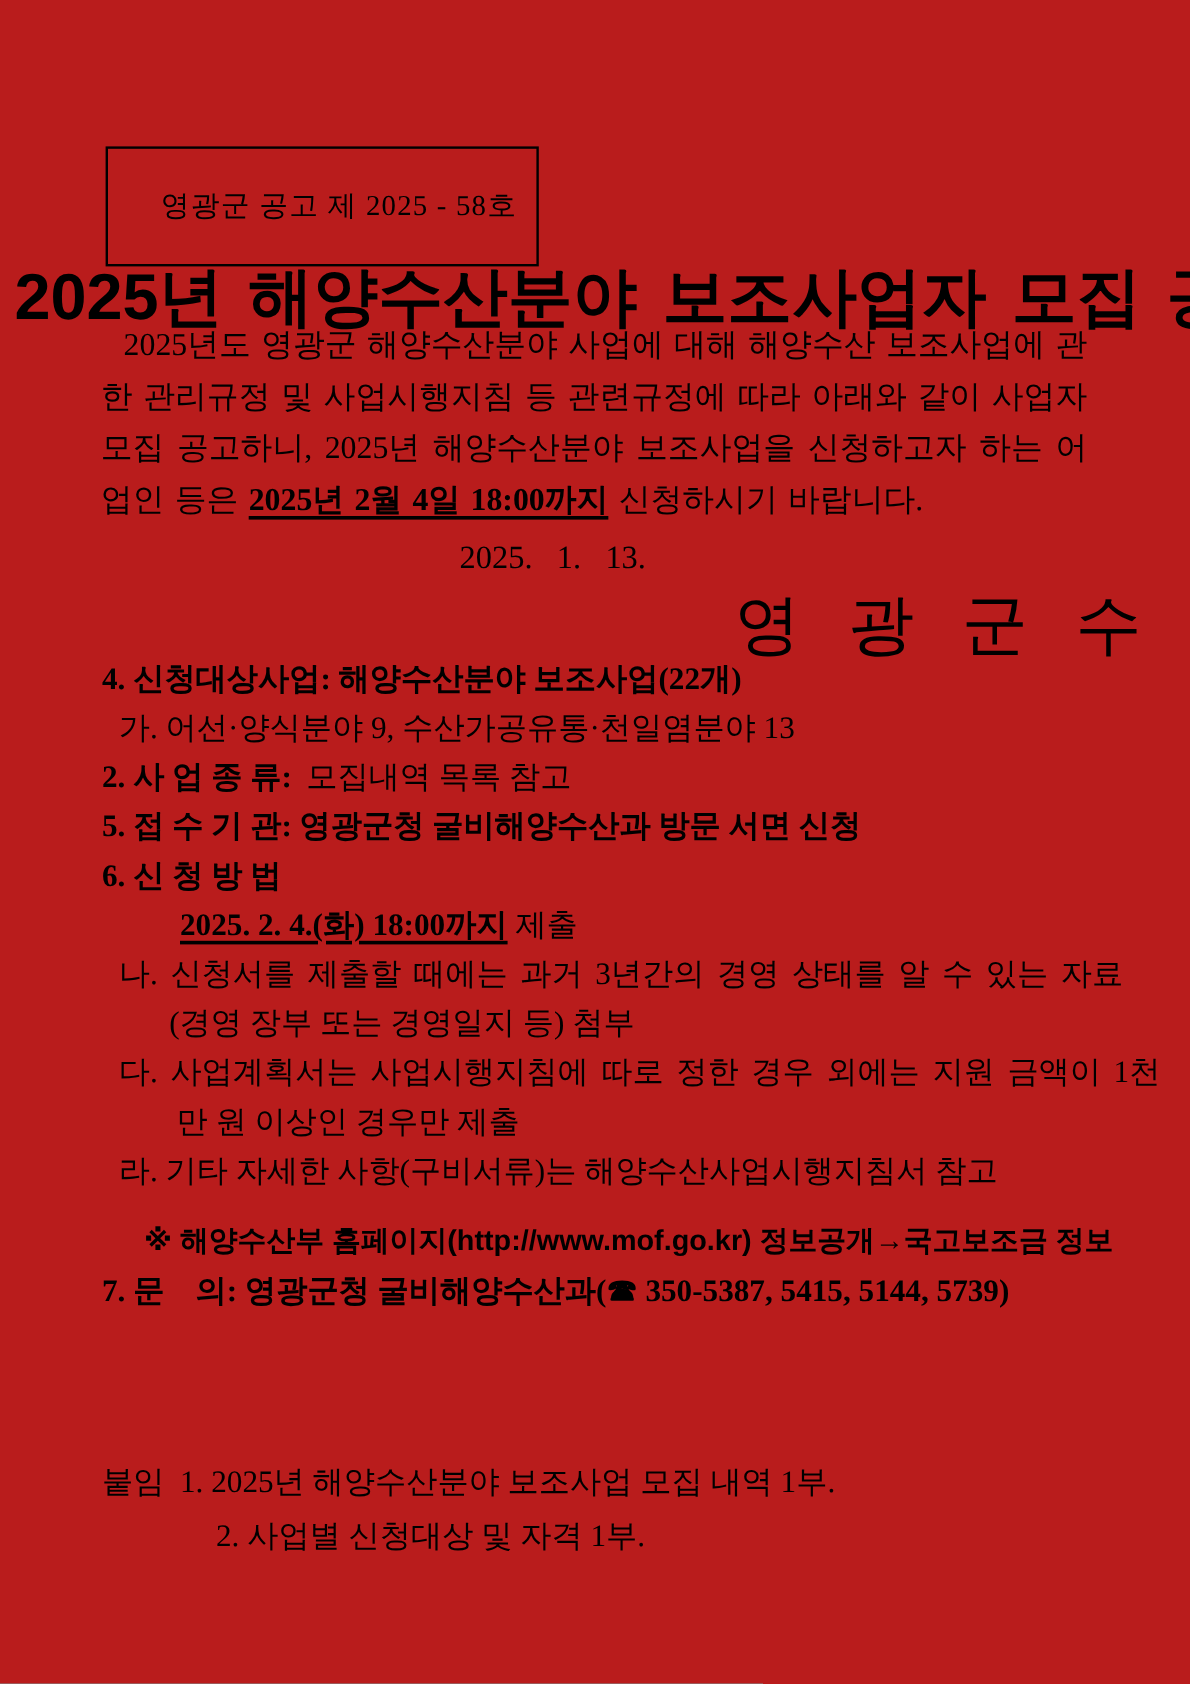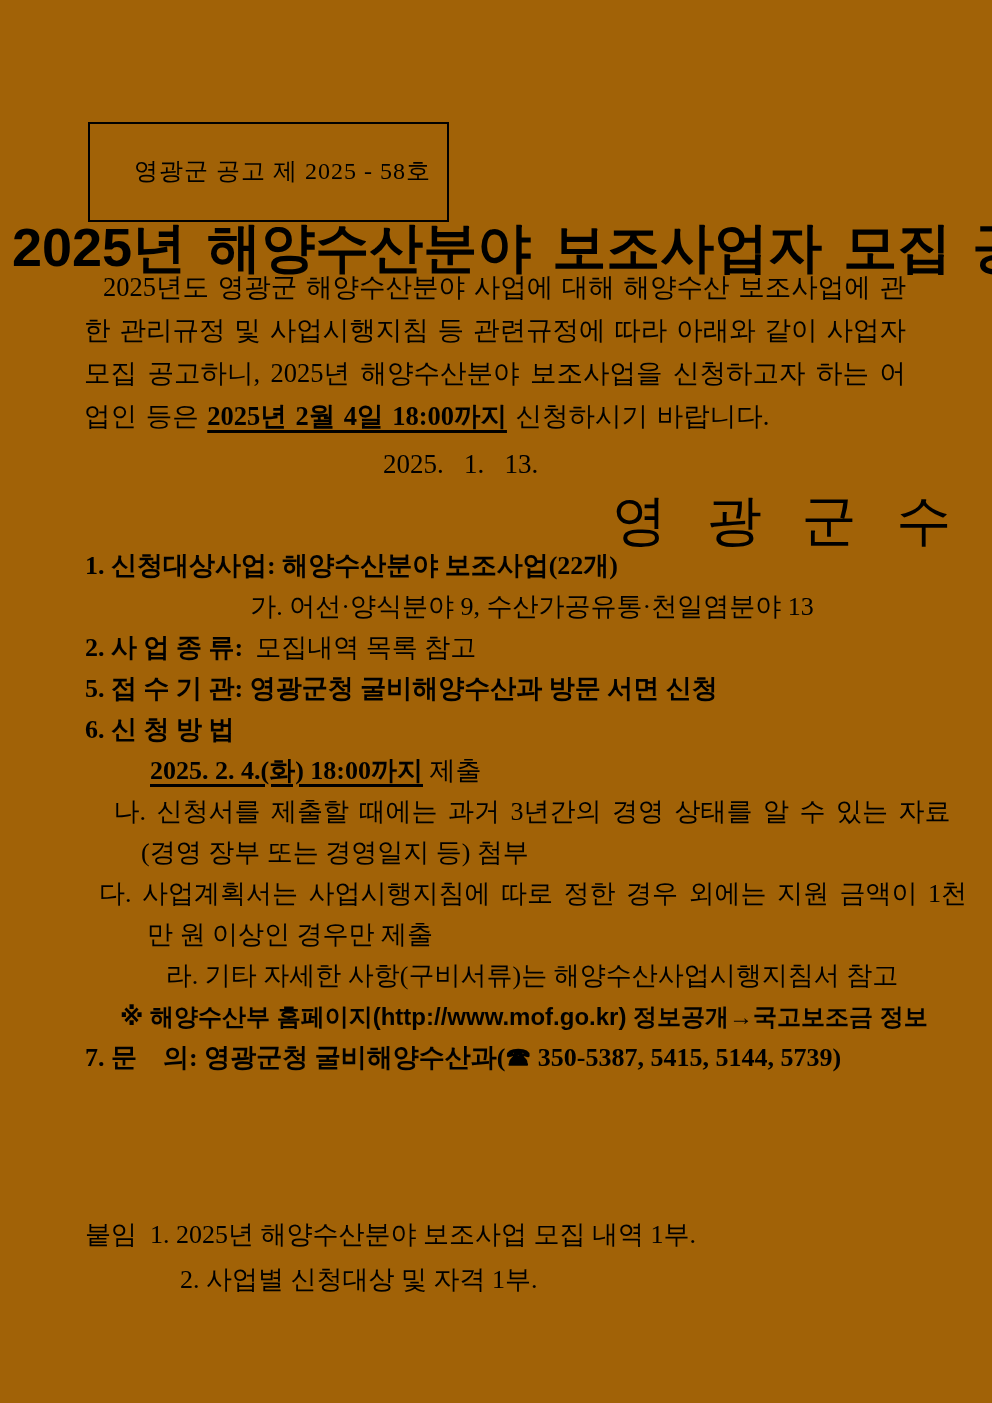--- a/index.html
+++ b/index.html
@@ -1,20 +1,20 @@
 <!DOCTYPE html>
 <html><head>
 <meta charset="utf-8">
 <style>
   html,body{margin:0;padding:0;background:#888;}
   .page{
     position:relative;
     width:992px;height:1403px;
     margin:0 auto;
-    background:#a16207;
+    background:#b91c1c;
     color:#000000;
     font-family:"Liberation Serif","DejaVu Serif",serif;
     overflow:hidden;
   }
   .notice-box{
     position:absolute;left:88px;top:122px;
     border:2px solid #000;
     padding:4px 16px 6px 16px;
     font-size:24px;
     letter-spacing:1px;
@@ -64,22 +64,22 @@
     position:absolute;left:85px;top:1212px;width:880px;
   }
   .attachments .line{height:45px;line-height:45px;}
   .bold{font-weight:bold;}
   .underline{
     text-decoration:underline;
     text-decoration-thickness:2.5px;
     text-underline-offset:5px;
   }
   .val{margin-left:12px;}
-  .indent14{padding-left:14px;text-align:center;}
-  .indent35{padding-left:35px;}
+  .indent14{padding-left:14px;}
+  .indent35{padding-left:35px;margin-top:18px;}
   .indent56{padding-left:56px;}
   .indent62{padding-left:62px;}
   .indent65{padding-left:65px;}
   .indent95{padding-left:95px;}
   .ws-wide{word-spacing:14px;}
   .ws-med{word-spacing:4px;}
   .gothic{
     font-family:"Liberation Sans","DejaVu Sans",sans-serif;
     font-weight:700;
     font-size:24px;
@@ -96,21 +96,21 @@
 
   <h1 class="title">2025년 해양수산분야 보조사업자 모집 공고</h1>
 
   <p class="intro"><span>2025년도 영광군 해양수산분야 사업에 대해 해양수산 보조사업에 관한 관리규정 및 사업시행지침 등 관련규정에 따라 아래와 같이 사업자 모집 공고하니, 2025년 해양수산분야 보조사업을 신청하고자 하는 어업인 등은 </span><span class="bold underline">2025년 2월 4일 18:00까지</span><span> 신청하시기 바랍니다.</span></p>
 
   <div class="date-line">2025.   1.   13.</div>
 
   <div class="signer">영 광 군 수</div>
 
   <div class="list">
-    <div class="line bold">1. 신청대상사업: 해양수산분야 보조사업(22개)</div>
+    <div class="line bold">4. 신청대상사업: 해양수산분야 보조사업(22개)</div>
     <div class="line indent14">가. 어선·양식분야 9, 수산가공유통·천일염분야 13</div>
     <div class="line"><span class="bold">2. 사 업 종 류:</span><span class="val">모집내역 목록 참고</span></div>
     <div class="line bold">5. 접 수 기 관: 영광군청 굴비해양수산과 방문 서면 신청</div>
     <div class="line bold">6. 신 청 방 법</div>
     <div class="line indent65"><span class="bold underline">2025. 2. 4.(화) 18:00까지</span><span> 제출</span></div>
     <div class="line indent14 ws-med">나. 신청서를 제출할 때에는 과거 3년간의 경영 상태를 알 수 있는 자료</div>
     <div class="line indent56">(경영 장부 또는 경영일지 등) 첨부</div>
     <div class="line indent14 ws-med">다. 사업계획서는 사업시행지침에 따로 정한 경우 외에는 지원 금액이 1천</div>
     <div class="line indent62">만 원 이상인 경우만 제출</div>
     <div class="line indent14">라. 기타 자세한 사항(구비서류)는 해양수산사업시행지침서 참고</div>

